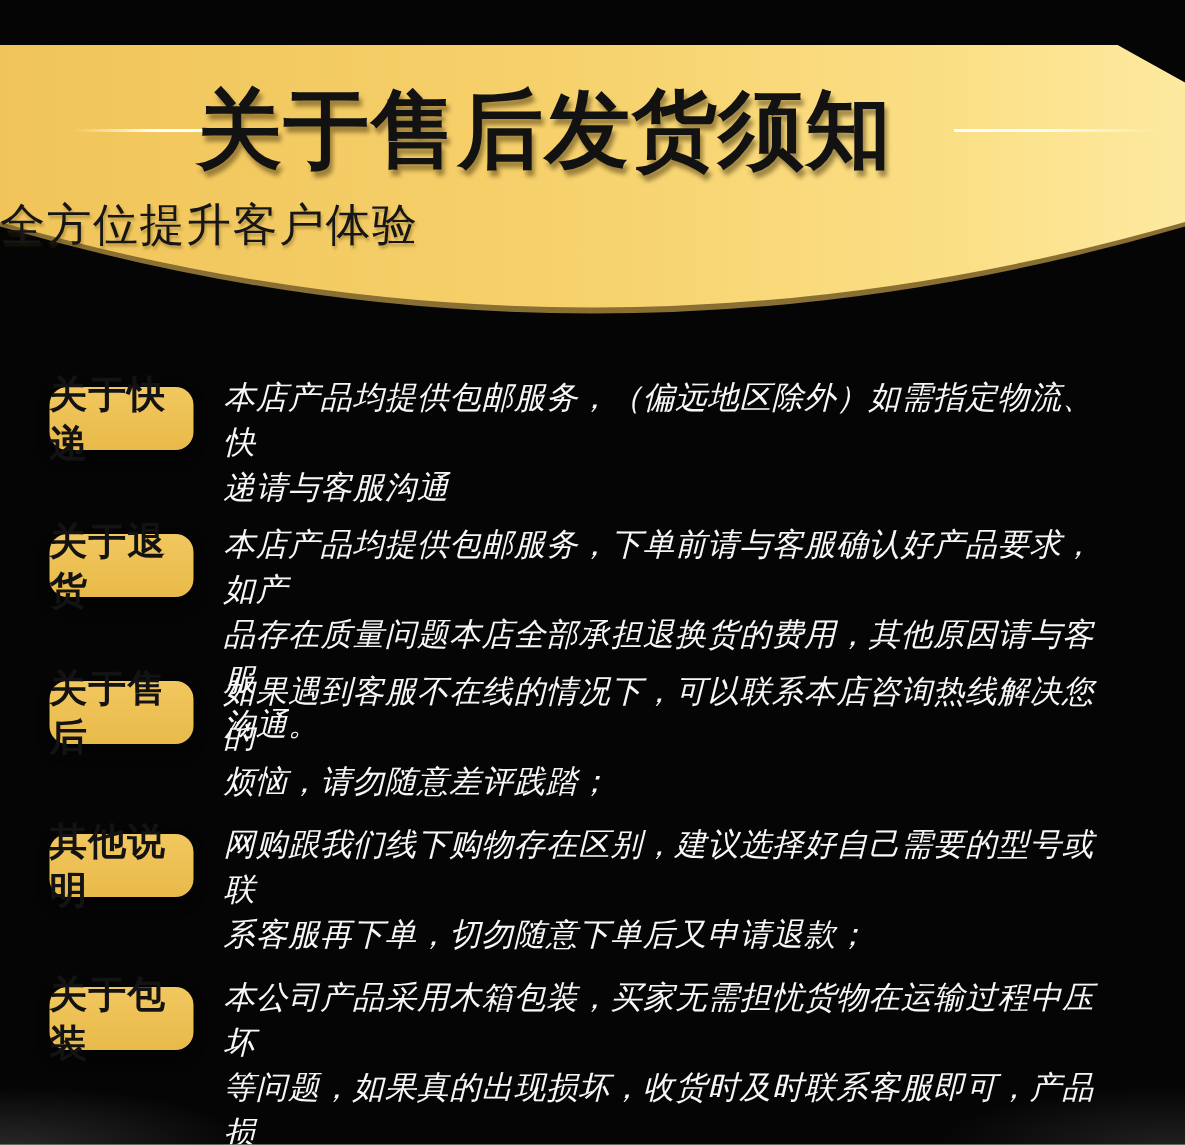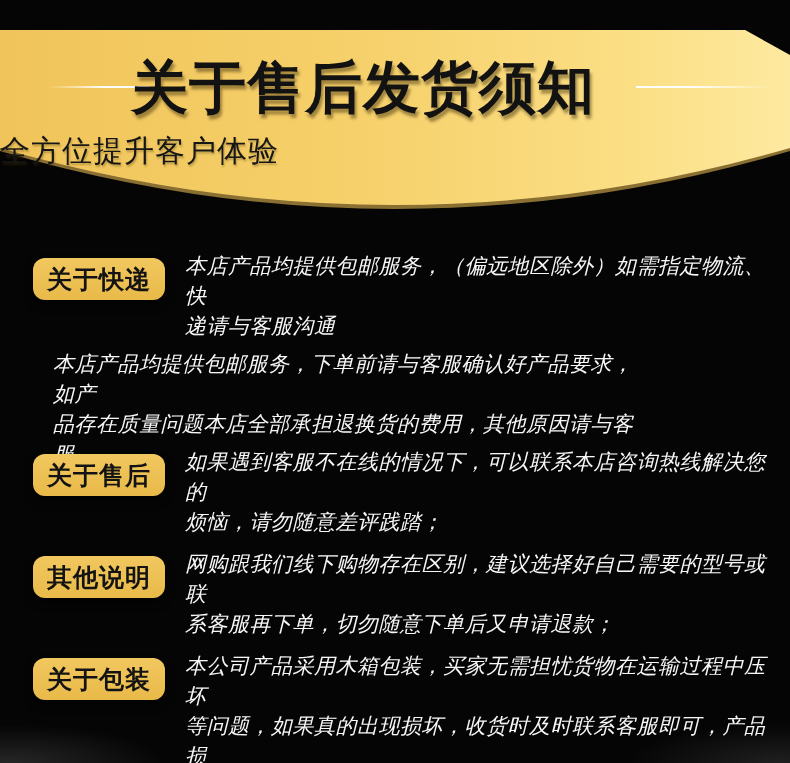--- a/index.html
+++ b/index.html
@@ -37,21 +37,21 @@
     text-shadow:1px 2px 2px rgba(80,60,10,.35);
   }
   .deco{position:absolute; top:86px; height:2px;}
   .deco-left{left:48px; width:102px;
     background:linear-gradient(90deg, rgba(255,255,255,0), #ffffff 55%, #ffffff);}
   .deco-right{left:636px; width:138px;
     background:linear-gradient(90deg, #ffffff, #ffffff 40%, rgba(255,255,255,0));}
   
   .section{position:absolute; left:33px; display:flex; align-items:flex-start;}
   .tag{
-    flex:0 0 auto; width:132px; height:42px; margin-top:7px;
+    flex:0 0 auto; width:96px; height:42px; margin-top:7px;
     display:flex; align-items:center; justify-content:center;
     background:linear-gradient(180deg, var(--tag_gold_top), var(--tag_gold_bottom));
     border-radius:12px; color:#131313; font-size:25px; font-weight:600;
     letter-spacing:1px; box-shadow:0 5px 8px rgba(0,0,0,.5);
   }
   .text{
     margin-left:20px; width:600px;
     color:var(--body_text); font-size:21px; line-height:30px;
     letter-spacing:.5px; white-space:pre-line;font-style:italic;
   }
@@ -81,20 +81,21 @@
   </header>
 
   <main id="sections">
     <div class="section" style="top: 251px;">
       <div class="tag">关于快递</div>
       <div class="text">本店产品均提供包邮服务，（偏远地区除外）如需指定物流、快
 递请与客服沟通</div>
     </div>
 
     <div class="section" style="top: 349px;">
+      <div class="tag">关于退货</div>
       <div class="text">本店产品均提供包邮服务，下单前请与客服确认好产品要求，如产
 品存在质量问题本店全部承担退换货的费用，其他原因请与客服
 沟通。</div>
     </div>
 
     <div class="section" style="top: 447px;">
       <div class="tag">关于售后</div>
       <div class="text">如果遇到客服不在线的情况下，可以联系本店咨询热线解决您的
 烦恼，请勿随意差评践踏；</div>
     </div>

